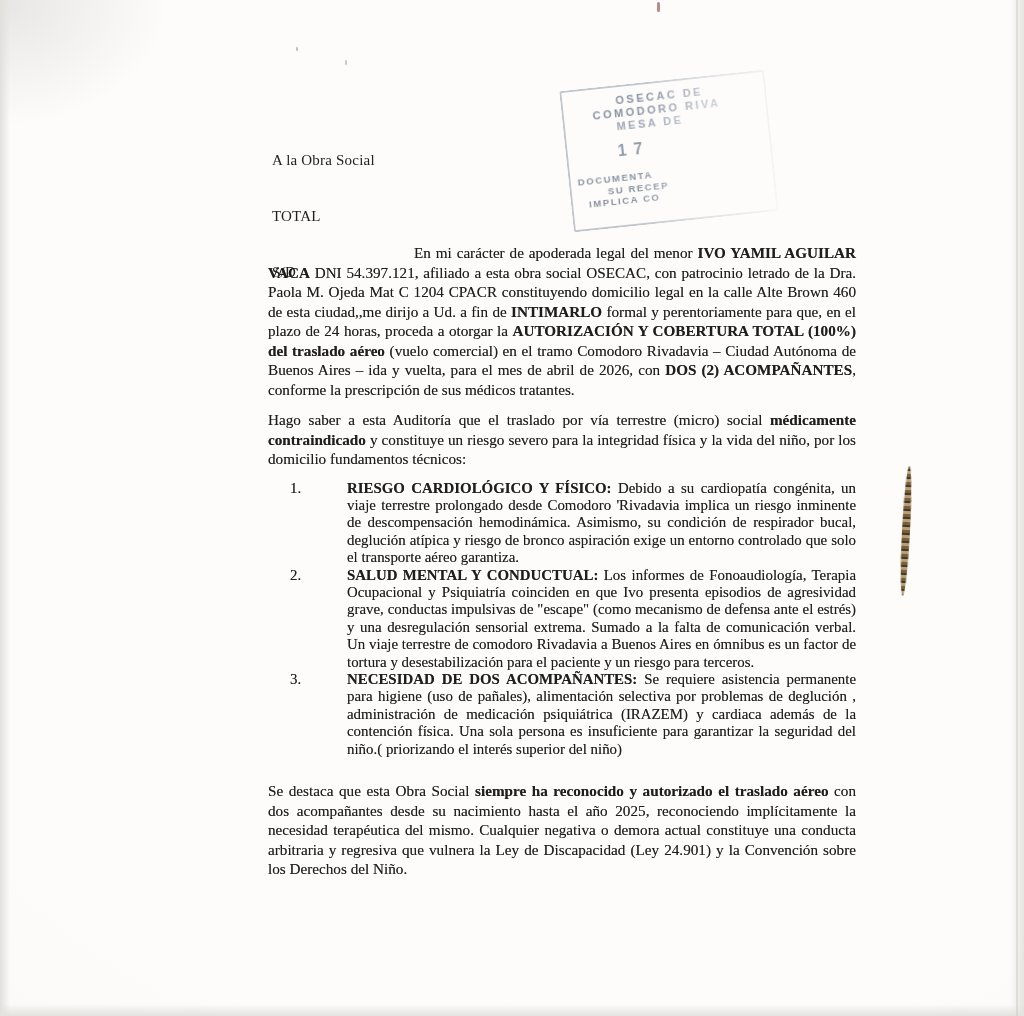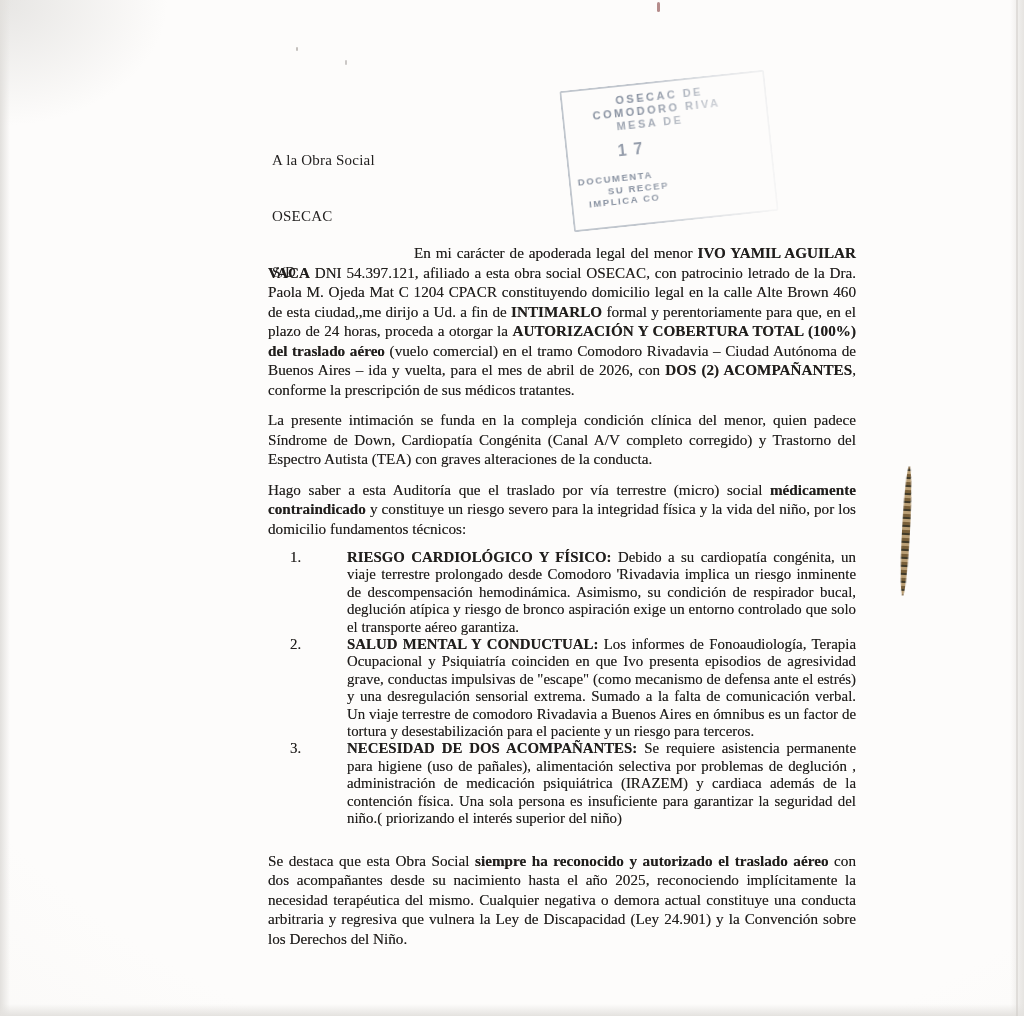--- a/index.html
+++ b/index.html
@@ -95,37 +95,36 @@
   <div class="edge-left"></div>
   <div class="edge-right"></div>
   <div class="edge-bottom"></div>
   <div class="edge-line"></div>
   <div class="speck speck-a"></div>
   <div class="speck speck-b"></div>
   <div class="speck speck-c"></div>
 
   <div class="recipient">
     <div class="r-line">A la Obra Social</div>
-    <div class="r-line">OSECAC</div>
+    <div class="r-line">TOTAL</div>
     <div class="r-line">S/D</div>
   </div>
 
   <div class="stamp">
     <div class="stamp-org o1">OSECAC DE</div>
     <div class="stamp-org o2">COMODORO RIVA</div>
     <div class="stamp-org o3">MESA DE</div>
     <div class="stamp-date">17</div>
     <div class="stamp-footer f1">DOCUMENTA</div>
     <div class="stamp-footer f2">SU RECEP</div>
     <div class="stamp-footer f3">IMPLICA CO</div>
   </div>
 
   <div class="doc-body">
     <p class="para p-intro"><span>En mi carácter de apoderada legal del menor </span><span class="seg-bold">IVO YAMIL AGUILAR VACA</span><span> DNI 54.397.121, afiliado a esta obra social OSECAC, con patrocinio letrado de la Dra. Paola M. Ojeda Mat C 1204 CPACR constituyendo domicilio legal en la calle Alte Brown 460 de esta ciudad,,me dirijo a Ud. a fin de </span><span class="seg-bold">INTIMARLO</span><span> formal y perentoriamente para que, en el plazo de 24 horas, proceda a otorgar la </span><span class="seg-bold">AUTORIZACIÓN Y COBERTURA TOTAL (100%) del traslado aéreo</span><span> (vuelo comercial) en el tramo Comodoro Rivadavia – Ciudad Autónoma de Buenos Aires – ida y vuelta, para el mes de abril de 2026, con </span><span class="seg-bold">DOS (2) ACOMPAÑANTES</span><span>, conforme la prescripción de sus médicos tratantes.</span></p>
-    <p class="para"><span>La presente intimación se funda en la compleja condición clínica del menor, quien padece Síndrome de Down, Cardiopatía Congénita (Canal A/V completo corregido) y Trastorno del Espectro Autista (TEA) con graves alteraciones de la conducta.</span></p>
     <p class="para"><span>Hago saber a esta Auditoría que el traslado por vía terrestre (micro) social </span><span class="seg-bold">médicamente contraindicado</span><span> y constituye un riesgo severo para la integridad física y la vida del niño, por los domicilio fundamentos técnicos:</span></p>
 
     <div class="doc-list">
       <div class="list-item">
         <span class="li-num">1.</span>
         <div class="li-text"><span class="seg-bold">RIESGO CARDIOLÓGICO Y FÍSICO:</span><span> Debido a su cardiopatía congénita, un viaje terrestre prolongado desde Comodoro 'Rivadavia implica un riesgo inminente de descompensación hemodinámica. Asimismo, su condición de respirador bucal, deglución atípica y riesgo de bronco aspiración exige un entorno controlado que solo el transporte aéreo garantiza.</span></div>
       </div>
       <div class="list-item">
         <span class="li-num">2.</span>
         <div class="li-text"><span class="seg-bold">SALUD MENTAL Y CONDUCTUAL:</span><span> Los informes de Fonoaudiología, Terapia Ocupacional y Psiquiatría coinciden en que Ivo presenta episodios de agresividad grave, conductas impulsivas de "escape" (como mecanismo de defensa ante el estrés) y una desregulación sensorial extrema. Sumado a la falta de comunicación verbal. Un viaje terrestre de comodoro Rivadavia a Buenos Aires en ómnibus  es un factor de tortura y desestabilización para el paciente y un riesgo para terceros.</span></div>

